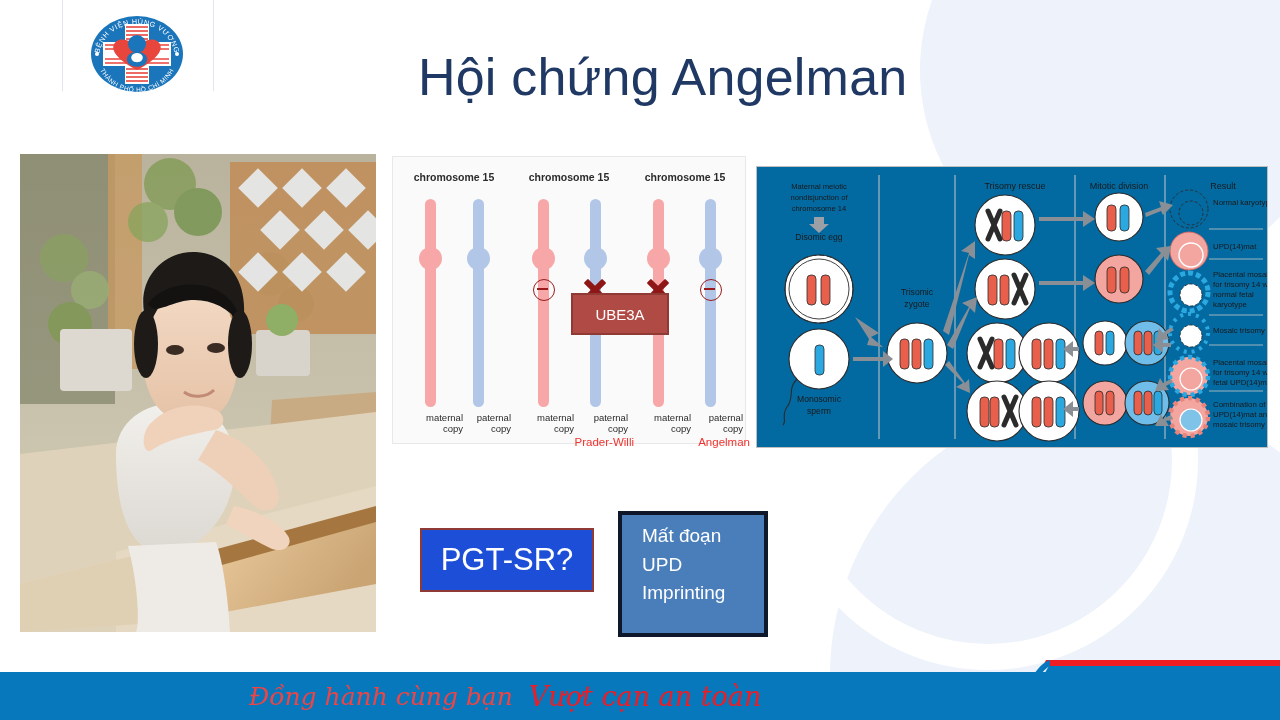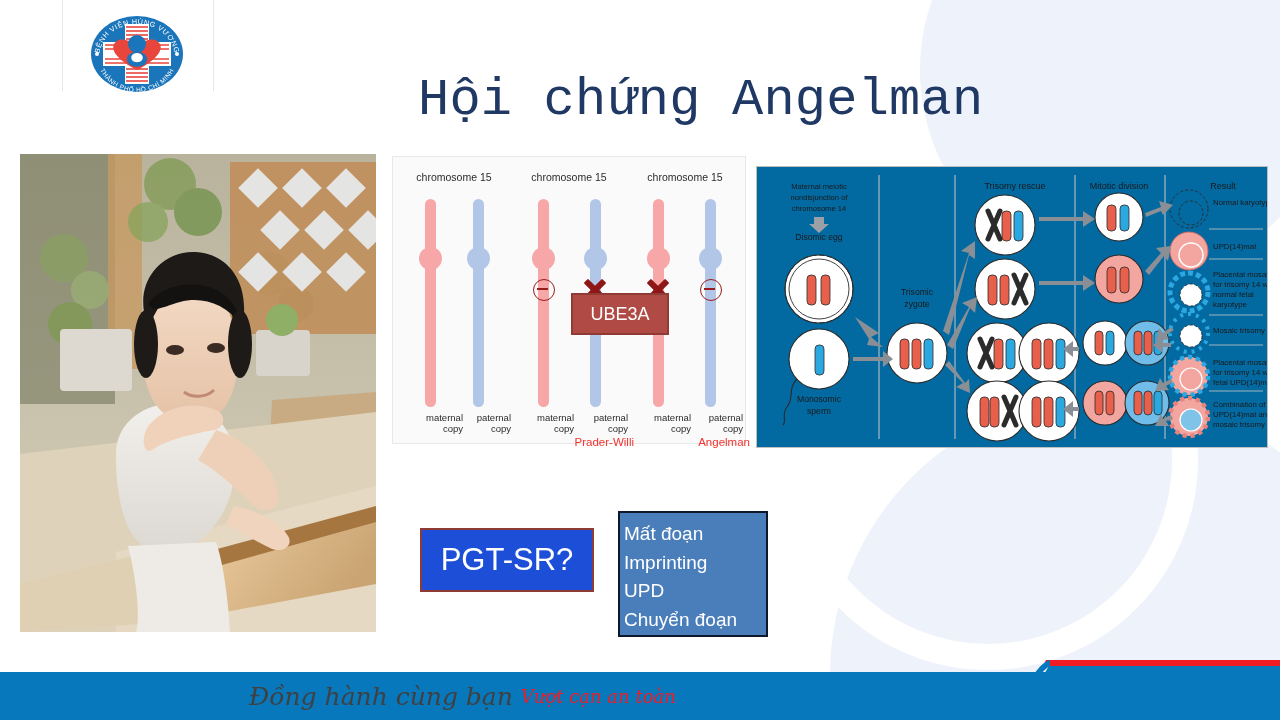--- a/index.html
+++ b/index.html
@@ -19,74 +19,74 @@
     border:26px solid #ffffff;box-sizing:border-box;}
 
   
   .logo-plate{position:absolute;left:62px;top:-14px;width:150px;height:128px;background:#ffffff;
     border-left:1px solid #e3e6ec;border-right:1px solid #e3e6ec;
     clip-path:polygon(0 0,100% 0,100% 82%,50% 100%,0 82%);z-index:6;}
   .logo-wrap{position:absolute;left:66px;top:6px;width:142px;height:96px;z-index:7;
     display:flex;align-items:center;justify-content:center;}
 
   
-  .title{position:absolute;left:418px;top:68px;width:640px;height:70px;z-index:5;
-    font-size:52px;color:#1f3864;letter-spacing:.2px;white-space:nowrap;line-height:66px;font-family:Liberation Mono, monospace;}
+  .title{position:absolute;left:418px;top:44px;width:640px;height:70px;z-index:5;
+    font-size:52px;color:#1f3864;letter-spacing:.2px;white-space:nowrap;line-height:66px;}
 
   
   .photo{position:absolute;left:20px;top:154px;width:356px;height:478px;overflow:hidden;
     background:#cdbfa8;z-index:4;}
   .photo svg{display:block;width:356px;height:478px;}
 
   
   .chrom-panel{position:absolute;left:392px;top:156px;width:352px;height:286px;
     background:#fafafa;border:1px solid #e8e8e8;z-index:4;}
   .chrom-group{position:absolute;top:0;height:100%;}
   .chrom-title{position:absolute;top:14px;width:100%;text-align:center;font-size:10.5px;
-    font-weight:normal;color:#2b2b2b;}
+    font-weight:bold;color:#2b2b2b;}
   .chromo{position:absolute;top:42px;width:11px;height:208px;border-radius:6px;}
   .chromo.pink{background:#f7a7a7;}
   .chromo.blue{background:#b2c6e8;}
   .centro{position:absolute;top:90px;width:23px;height:23px;border-radius:50%;}
   .centro.pink{background:#f7a7a7;}
   .centro.blue{background:#b2c6e8;}
   .cp-label{position:absolute;top:255px;width:64px;text-align:right;font-size:9.5px;color:#2b2b2b;
     line-height:11px;}
   .synd-label{position:absolute;top:279px;width:130px;text-align:right;font-size:11.5px;color:#f2332e;}
   .minus-mark{position:absolute;width:20px;height:20px;border-radius:50%;border:1.6px solid #9b1c1c;}
   .minus-mark::before{content:"";position:absolute;left:3.2px;top:8.2px;width:11px;height:1.8px;background:#9b1c1c;}
   .x-mark{position:absolute;width:26px;height:26px;}
   .x-mark::before,.x-mark::after{content:"";position:absolute;left:0;top:11px;width:26px;height:6px;
     background:#8f1616;border-radius:1px;}
   .x-mark::before{transform:rotate(45deg);}
   .x-mark::after{transform:rotate(-45deg);}
   .ube3a{position:absolute;left:178px;top:136px;width:94px;height:38px;background:#b04a45;
     border:2px solid #8f3a35;display:flex;align-items:center;justify-content:center;
-    color:#ffffff;font-size:18px;z-index:3;}
+    color:#ffffff;font-size:15px;z-index:3;}
 
   
   .gen-panel{position:absolute;left:756px;top:166px;width:510px;height:280px;
     background:#0369a1;border:1px solid #bfbfbf;z-index:4;overflow:hidden;}
   .gen-panel svg{display:block;}
 
   
   .pgt-box{position:absolute;left:420px;top:528px;width:170px;height:60px;background:#1d4ed8;
     border:2px solid #8f3a35;display:flex;align-items:center;justify-content:center;
     color:#ffffff;font-size:31px;z-index:5;}
   .list-box{position:absolute;left:618px;top:511px;width:150px;height:126px;background:#4a7ebb;
-    border:2px solid #0f172a;padding:7px 0 0 4px;box-sizing:border-box;z-index:5;}
+    border:4px solid #0f172a;padding:7px 0 0 20px;box-sizing:border-box;z-index:5;}
   .list-box div{color:#ffffff;font-size:19px;line-height:28.5px;}
 
   
   .footer-right{position:absolute;left:988px;top:650px;width:292px;height:70px;z-index:6;}
   .footer-bar{position:absolute;left:0;top:672px;width:1280px;height:48px;background:#0878bd;z-index:5;}
   .footer-text{position:absolute;left:0;top:672px;width:1280px;height:48px;z-index:7;
     display:flex;align-items:center;}
-  .tag1{margin-left:249px;color:#404040;font-size:25px;font-style:italic;font-family:"DejaVu Serif",serif;}
-  .tag2{margin-left:8px;color:#ef1c24;font-size:18px;font-style:italic;font-family:"DejaVu Serif",serif;}
+  .tag1{margin-left:249px;color:#ef4444;font-size:25px;font-style:italic;font-family:"DejaVu Serif",serif;}
+  .tag2{margin-left:16px;color:#ef1c24;font-size:27px;font-style:italic;font-family:"DejaVu Serif",serif;}
 </style>
 </head>
 <body>
 
 <div id="slide">
 
   <div class="bg-circle-tr"></div>
   <div class="bg-circle-br"></div>
   <div class="bg-ring"></div>
 
@@ -439,23 +439,22 @@
         <line x1="452" y1="148" x2="506" y2="148"></line>
         <line x1="452" y1="178" x2="506" y2="178"></line>
         <line x1="452" y1="224" x2="506" y2="224"></line>
       </g>
     </svg>
   </div>
 
   <div class="pgt-box">PGT-SR?</div>
   <div class="list-box">
     <div>Mất đoạn</div>
+    <div>UPD</div>
     <div>Imprinting</div>
-    <div>UPD</div>
-    <div>Chuyển đoạn</div>
   </div>
 
   <div class="footer-right">
     <svg width="292" height="70" viewBox="0 0 292 70">
       <path d="M 30 70 L 62 14 L 292 14 L 292 70 Z" fill="#0878bd"></path>
       <path d="M 58 10 L 292 10 L 292 16 L 55 16 Z" fill="#ef1c24"></path>
       <path d="M 46 24 C 52 16 56 12 62 10 L 62 16 C 58 18 55 21 52 26 Z" fill="#0878bd"></path>
     </svg>
   </div>
   <div class="footer-bar"></div>

